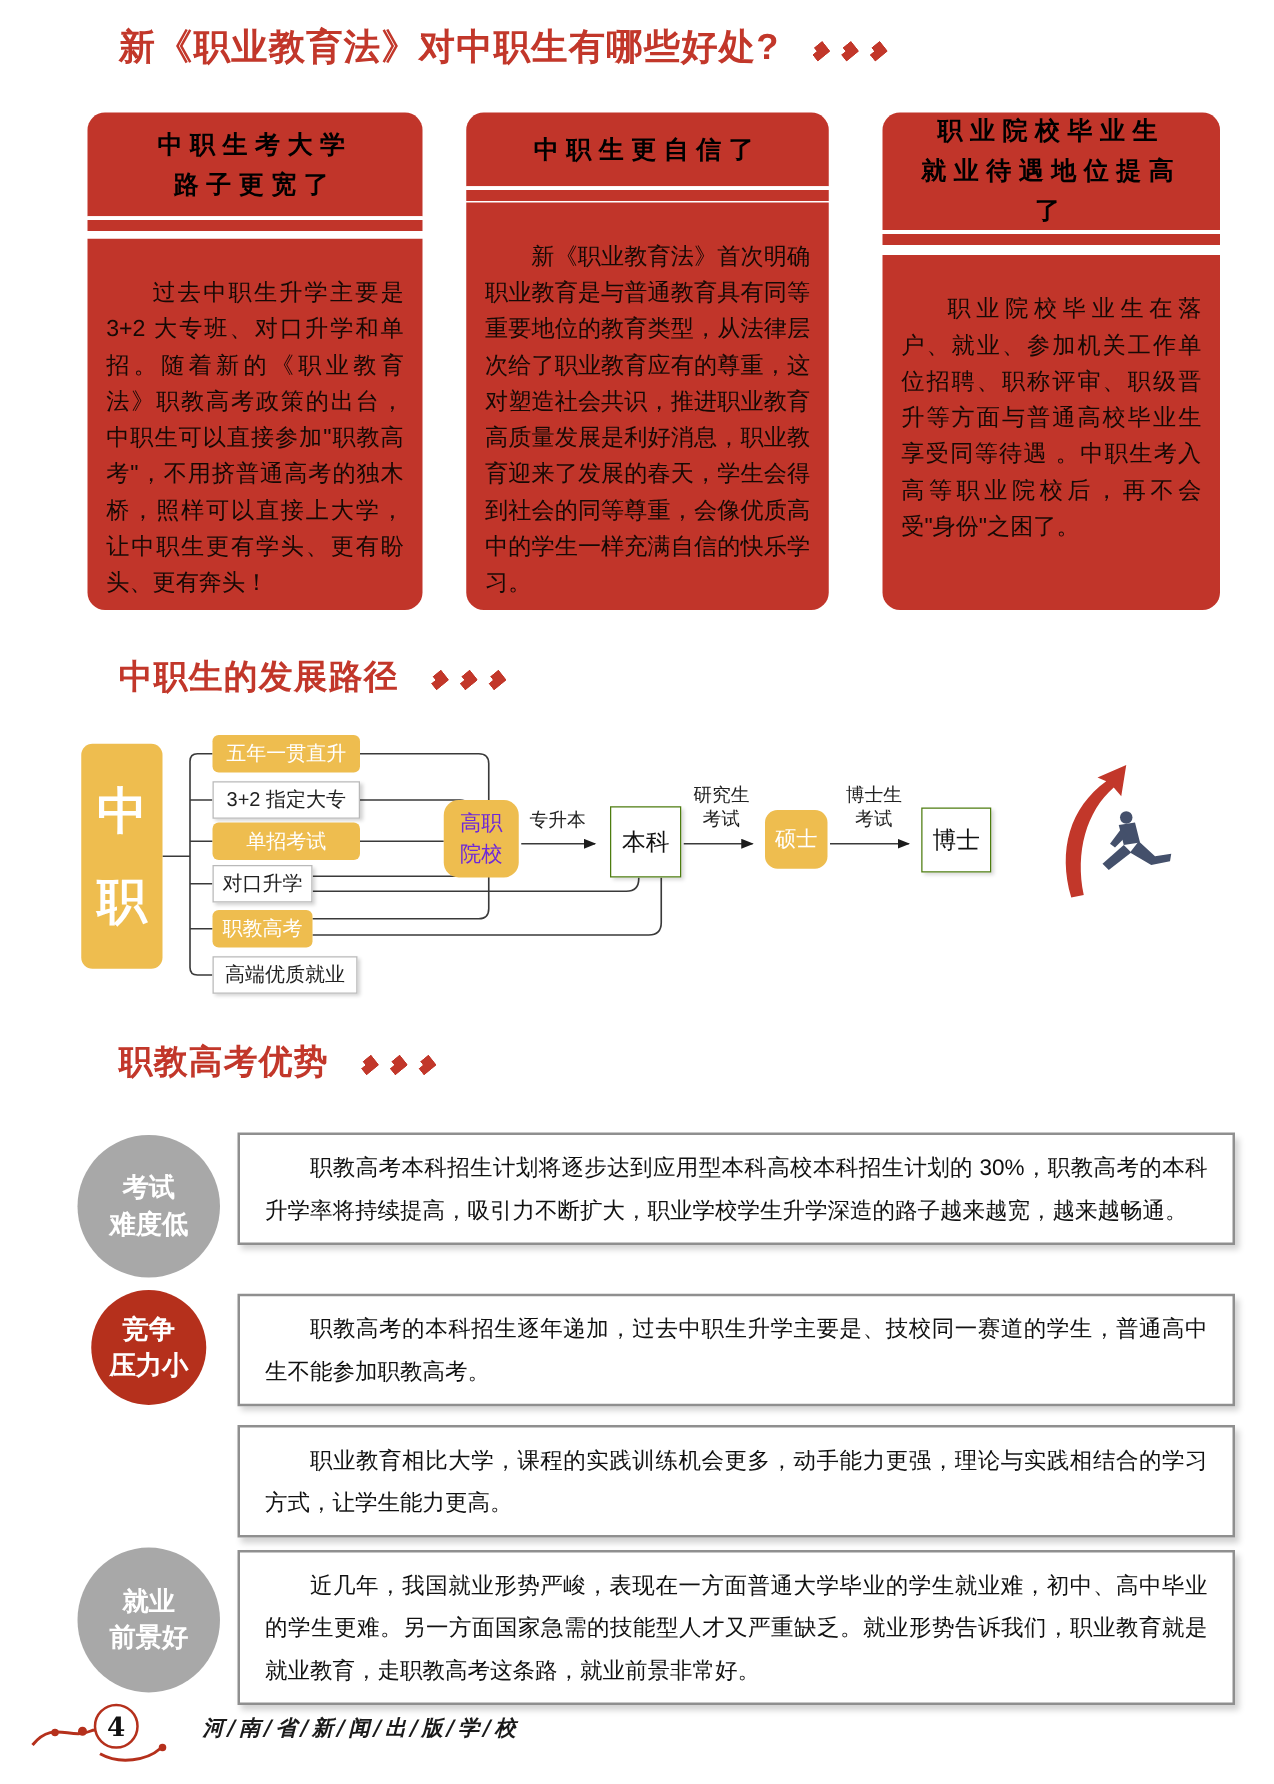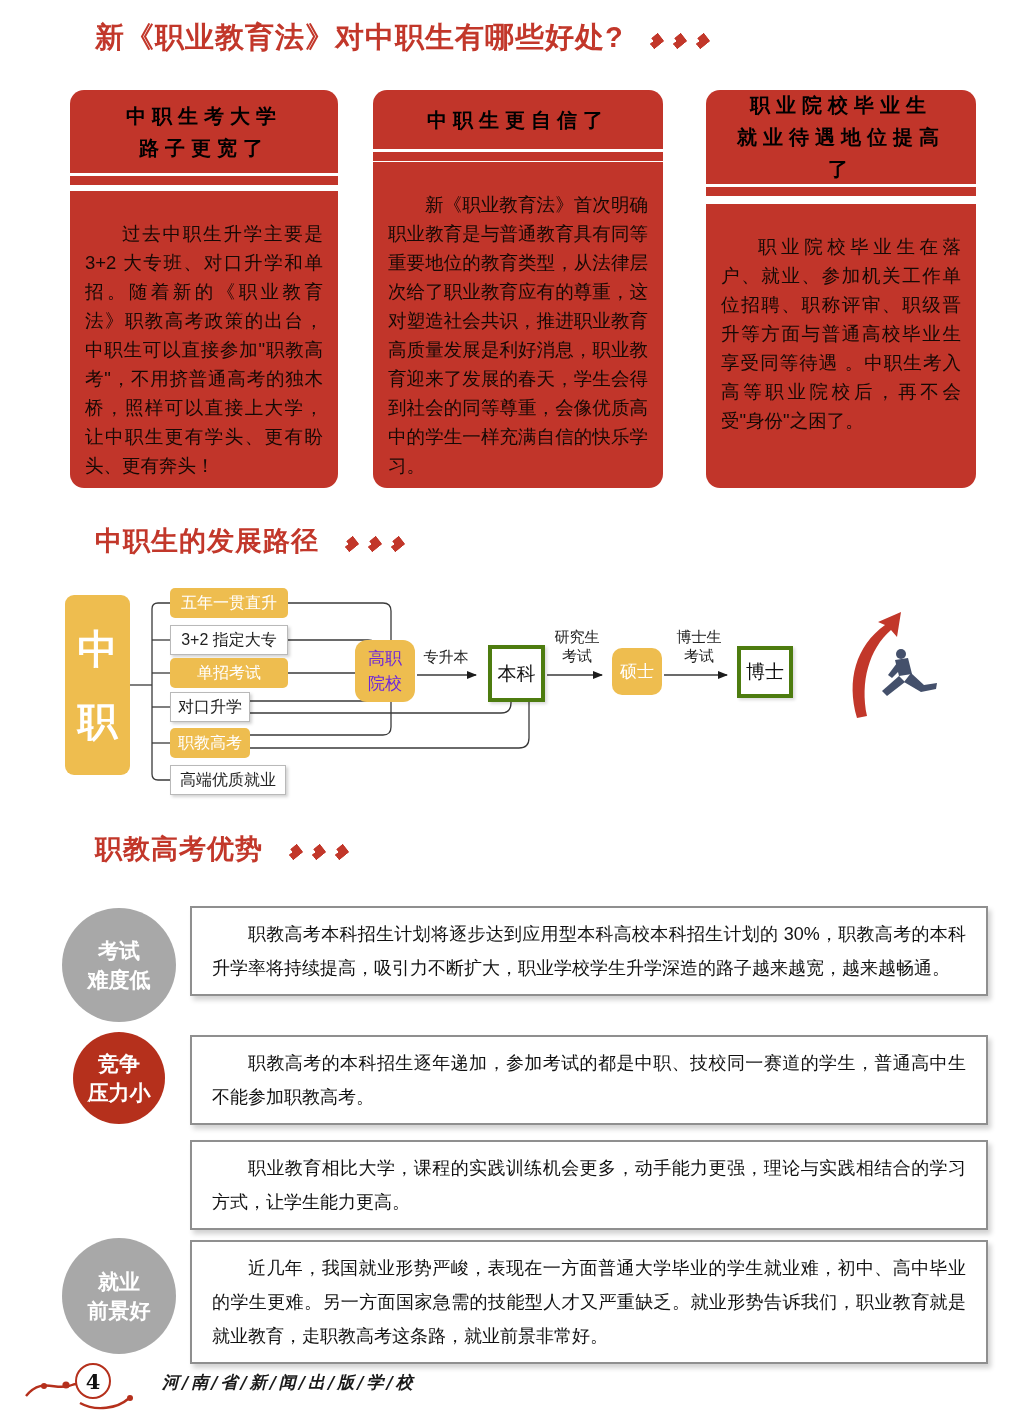--- a/index.html
+++ b/index.html
@@ -27,21 +27,21 @@
   .card-body{background:var(--cardred);border-radius:0 0 14px 14px;flex:1;padding:28px 15px 8px 15px;font-size:18.5px;line-height:29px;color:#160905;text-align:justify;text-indent:2em;}
 
   
   .flow{position:absolute;left:55px;top:580px;width:910px;height:235px;}
   .flow-svg{position:absolute;left:0;top:0;}
   .fnode{position:absolute;display:flex;align-items:center;justify-content:center;text-align:center;}
   .fyellow{background:var(--yellow);color:#fff;border-radius:5px;font-size:16px;}
   .fwhite{background:#fff;border:1px solid #b9b9b9;box-shadow:2px 2px 3px rgba(0,0,0,.18);color:#222;font-size:16px;}
   .root{left:10px;top:15px;width:65px;height:180px;border-radius:9px;background:var(--yellow);color:#fff;font-size:40px;font-weight:bold;line-height:1.8;}
   .college{left:300px;top:60px;width:60px;height:62px;background:var(--yellow);color:#6d28d9;border-radius:12px;font-size:17px;line-height:1.5;}
-  .sq{background:#fff;border:4px solid #4d7c0f;box-shadow:2px 2px 3px rgba(0,0,0,.15);font-size:19px;color:#111;}
+  .sq{background:#fff;border:1px solid #4d7c0f;box-shadow:2px 2px 3px rgba(0,0,0,.15);font-size:19px;color:#111;}
   .masterbox{left:557px;top:68px;width:50px;height:47px;background:var(--yellow);color:#fff;border-radius:10px;font-size:17px;}
   .elabel{position:absolute;font-size:15px;color:#222;line-height:1.25;text-align:center;font-weight:500;}
 
   
   .badge{position:absolute;border-radius:50%;display:flex;align-items:center;justify-content:center;text-align:center;color:#fff;font-weight:bold;font-size:21px;line-height:1.4;}
   .badge.gray{background:var(--bgray);}
   .badge.red{background:var(--bred);}
   .adv-box{position:absolute;left:190px;width:798px;background:#fff;border:2px solid #8f8f8f;box-shadow:3px 4px 5px rgba(0,0,0,.18);padding:9px 20px;font-size:18px;line-height:34px;color:#111;text-align:justify;text-indent:2em;}
 
   
@@ -153,21 +153,21 @@
         <i></i>
       </span>
   </div>
 
   <div class="badge gray pre" style="left:62px;top:908px;width:114px;height:114px;">考试
 难度低</div>
   <div class="adv-box" style="top:906px;">职教高考本科招生计划将逐步达到应用型本科高校本科招生计划的 30%，职教高考的本科升学率将持续提高，吸引力不断扩大，职业学校学生升学深造的路子越来越宽，越来越畅通。</div>
 
   <div class="badge red pre" style="left:73px;top:1032px;width:92px;height:92px;">竞争
 压力小</div>
-  <div class="adv-box" style="top:1035px;">职教高考的本科招生逐年递加，参加考试的都是中职、技校同一赛道的学生，普通高中生不能参加职教高考。</div>
+  <div class="adv-box" style="top:1035px;">职教高考的本科招生逐年递加，过去中职生升学主要是、技校同一赛道的学生，普通高中生不能参加职教高考。</div>
 
   <div class="adv-box" style="top:1140px;">职业教育相比大学，课程的实践训练机会更多，动手能力更强，理论与实践相结合的学习方式，让学生能力更高。</div>
 
   <div class="badge gray pre" style="left:62px;top:1238px;width:114px;height:116px;">就业
 前景好</div>
   <div class="adv-box" style="top:1240px;">近几年，我国就业形势严峻，表现在一方面普通大学毕业的学生就业难，初中、高中毕业的学生更难。另一方面国家急需的技能型人才又严重缺乏。就业形势告诉我们，职业教育就是就业教育，走职教高考这条路，就业前景非常好。</div>
 
   <svg style="position:absolute;left:22px;top:1360px;" width="125" height="52" viewBox="0 0 125 52">
     <g stroke="#b5301c" stroke-width="2.4" fill="none">
       <path d="M4 36 C 20 16 34 32 50 25 C 62 20 62 36 76 31"></path>

